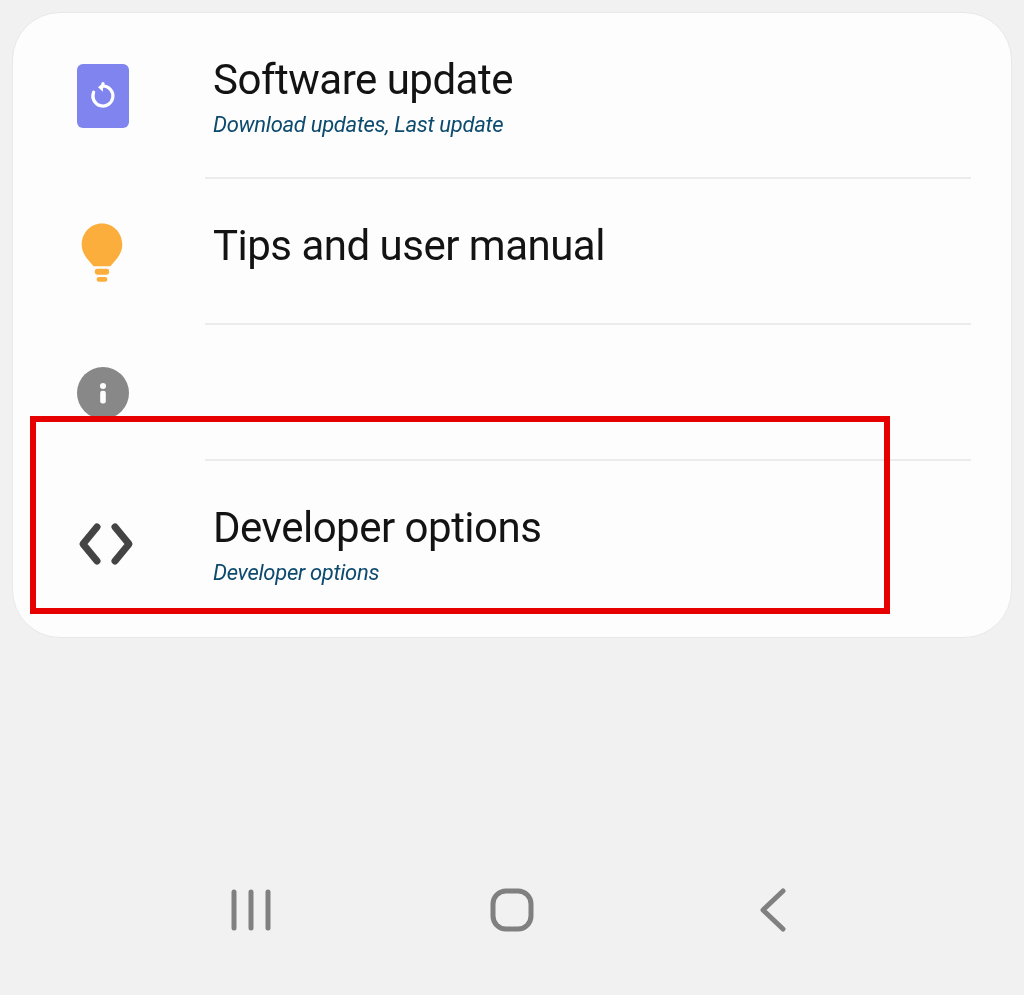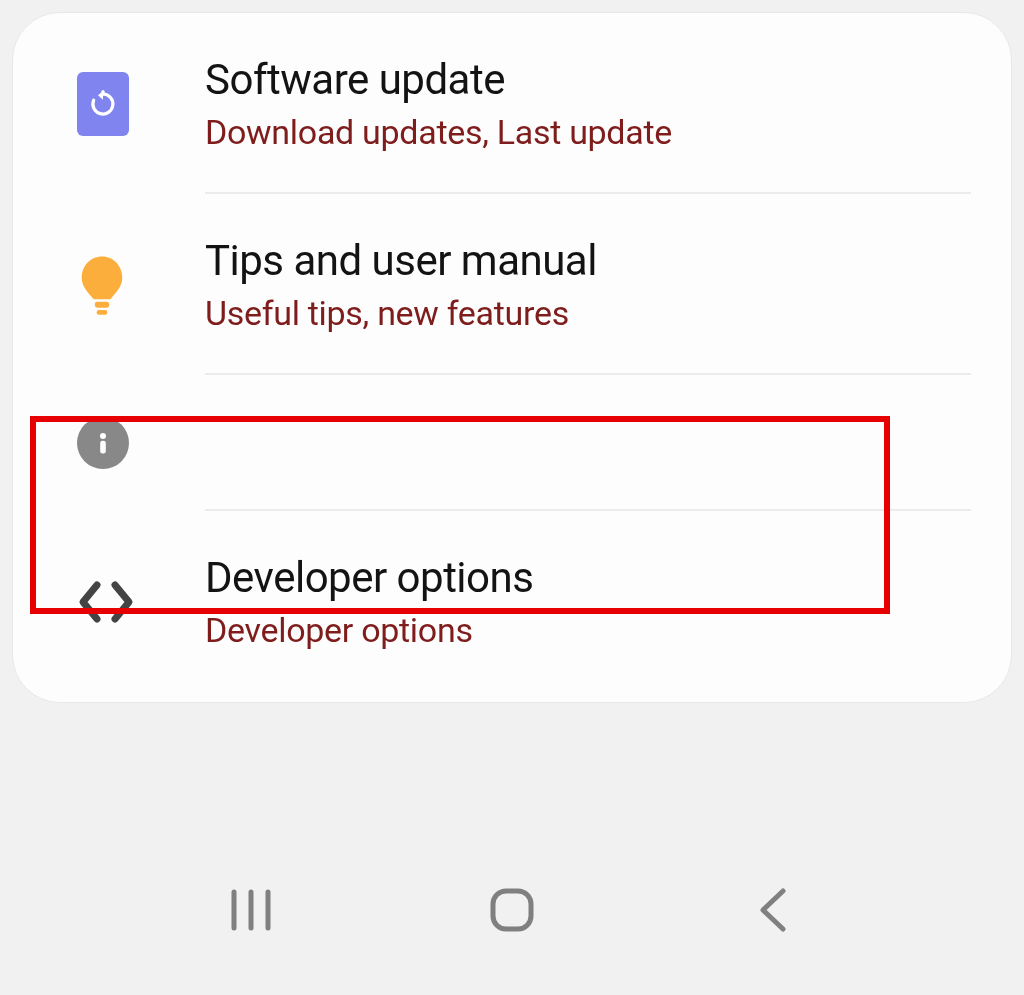--- a/index.html
+++ b/index.html
@@ -17,20 +17,21 @@
       right: 12px;
       background: #fdfdfd;
       border-radius: 48px;
       border: 1px solid #e8e8e8;
       padding-bottom: 10px;
     }
     .row {
       display: flex;
       padding: 42px 34px 42px 34px;
       position: relative;
+      gap: 8px;
     }
     .row-inner-divider::after {
       content: "";
       position: absolute;
       left: 192px;
       right: 40px;
       bottom: 0;
       height: 2px;
       background: #ececec;
     }
@@ -46,24 +47,25 @@
       padding-left: 38px;
     }
     .title {
       font-size: 42px;
       color: #131313;
       font-weight: 400;
       letter-spacing: -0.5px;
       margin-bottom: 8px;
     }
     .subtitle {
-      font-size: 34px;
-      color: #7f1d1d;
+      font-size: 22px;
+      color: #0c4a6e;
       font-weight: 400;
       letter-spacing: -0.3px;
+      font-style: italic;
     }
     .highlight-box {
       position: absolute;
       left: 30px;
       top: 416px;
       width: 860px;
       height: 198px;
       border: 6px solid #e60000;
       pointer-events: none;
     }
@@ -134,21 +136,20 @@
       <div class="icon-bulb">
         <svg width="50" height="62" viewBox="0 0 40 52">
           <path d="M20 2 C10 2 3 10 3 20 C3 28 9 33 13 38 L27 38 C31 33 37 28 37 20 C37 10 30 2 20 2 Z" fill="#fbae3c"></path>
           <rect x="14" y="40" width="12" height="5" rx="2" fill="#fbae3c"></rect>
           <rect x="15.5" y="47" width="9" height="4" rx="2" fill="#fbae3c"></rect>
         </svg>
       </div>
     </div>
     <div class="texts">
       <div class="title">Tips and user manual</div>
-      <div class="subtitle">Useful tips, new features</div>
     </div>
   </div>
 
   <div class="row row-inner-divider">
     <div class="icon-slot">
       <div class="icon-info">
         <svg width="28" height="28" viewBox="0 0 24 24">
           <circle cx="12" cy="6" r="2.6" fill="#fdfdfd"></circle>
           <rect x="9.6" y="10" width="4.8" height="11" rx="2" fill="#fdfdfd"></rect>
         </svg>

